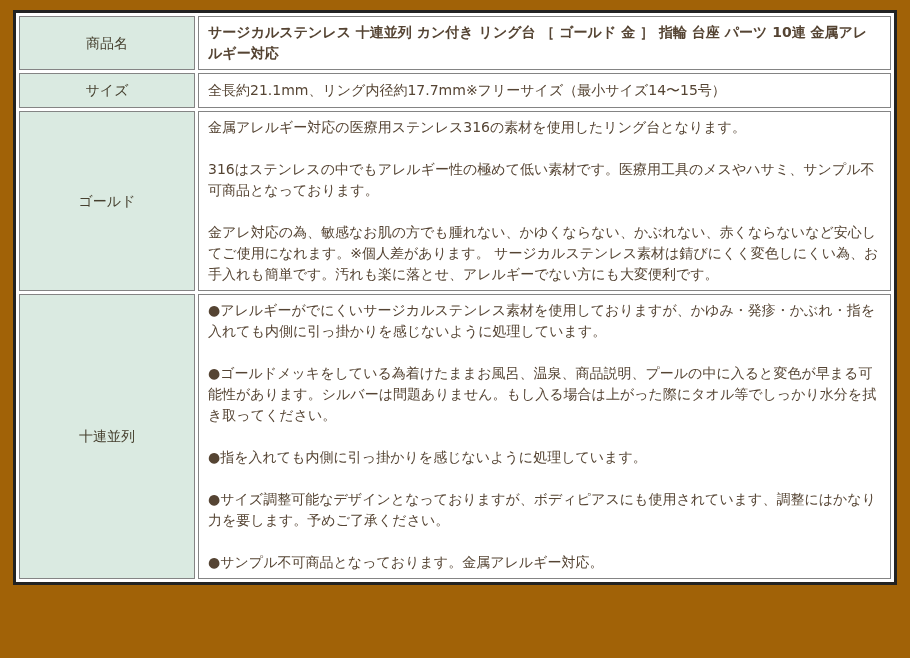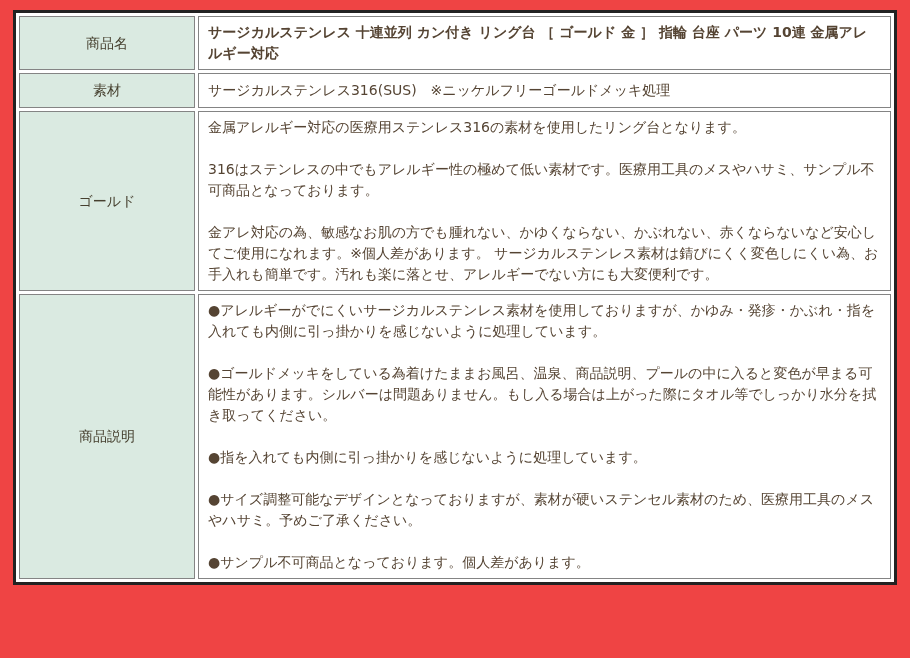--- a/index.html
+++ b/index.html
@@ -6,21 +6,21 @@
     margin: 0;
     padding: 0;
     background: #ffffff;
     font-family: "DejaVu Sans", "Liberation Sans", sans-serif;
   }
   .page {
     width: 910px;
     height: 658px;
     box-sizing: border-box;
     padding: 10px 13px;
-    background: #ef4444;
+    background: #a16207;
   }
   table.spec {
     border-collapse: separate;
     border-spacing: 3px;
     width: 884px;
     background: #ffffff;
     border: 3px solid #222222;
     table-layout: fixed;
   }
   table.spec th {
@@ -65,39 +65,39 @@
 
 <div class="page">
   <table class="spec">
     <tbody>
         <tr class="row-0">
           <th>商品名</th>
           <td>
             <p>サージカルステンレス 十連並列 カン付き リング台 ［ ゴールド 金 ］ 指輪 台座 パーツ 10連 金属アレルギー対応</p>
           </td>
         </tr>
-        <tr class="row-2">
-          <th>素材</th>
+        <tr class="row-1">
+          <th>サイズ</th>
           <td>
-            <p>サージカルステンレス316(SUS)　※ニッケルフリーゴールドメッキ処理</p>
+            <p>全長約21.1mm、リング内径約17.7mm※フリーサイズ（最小サイズ14〜15号）</p>
           </td>
         </tr>
         <tr class="row-4">
           <th>ゴールド</th>
           <td>
             <p>金属アレルギー対応の医療用ステンレス316の素材を使用したリング台となります。</p>
             <p>316はステンレスの中でもアレルギー性の極めて低い素材です。医療用工具のメスやハサミ、サンプル不可商品となっております。</p>
             <p>金アレ対応の為、敏感なお肌の方でも腫れない、かゆくならない、かぶれない、赤くならないなど安心してご使用になれます。※個人差があります。 サージカルステンレス素材は錆びにくく変色しにくい為、お手入れも簡単です。汚れも楽に落とせ、アレルギーでない方にも大変便利です。</p>
           </td>
         </tr>
         <tr class="row-5">
-          <th>商品説明</th>
+          <th>十連並列</th>
           <td>
             <p>●アレルギーがでにくいサージカルステンレス素材を使用しておりますが、かゆみ・発疹・かぶれ・指を入れても内側に引っ掛かりを感じないように処理しています。</p>
             <p>●ゴールドメッキをしている為着けたままお風呂、温泉、商品説明、プールの中に入ると変色が早まる可能性があります。シルバーは問題ありません。もし入る場合は上がった際にタオル等でしっかり水分を拭き取ってください。</p>
             <p>●指を入れても内側に引っ掛かりを感じないように処理しています。</p>
-            <p>●サイズ調整可能なデザインとなっておりますが、素材が硬いステンセル素材のため、医療用工具のメスやハサミ。予めご了承ください。</p>
-            <p>●サンプル不可商品となっております。個人差があります。</p>
+            <p>●サイズ調整可能なデザインとなっておりますが、ボディピアスにも使用されています、調整にはかなり力を要します。予めご了承ください。</p>
+            <p>●サンプル不可商品となっております。金属アレルギー対応。</p>
           </td>
         </tr>
       </tbody>
   </table>
 </div>
 
 </body></html>

